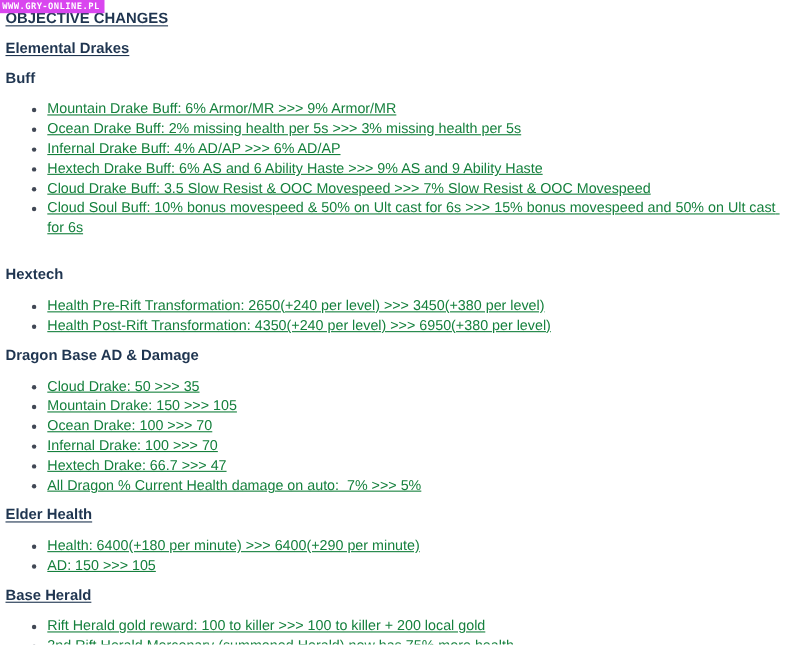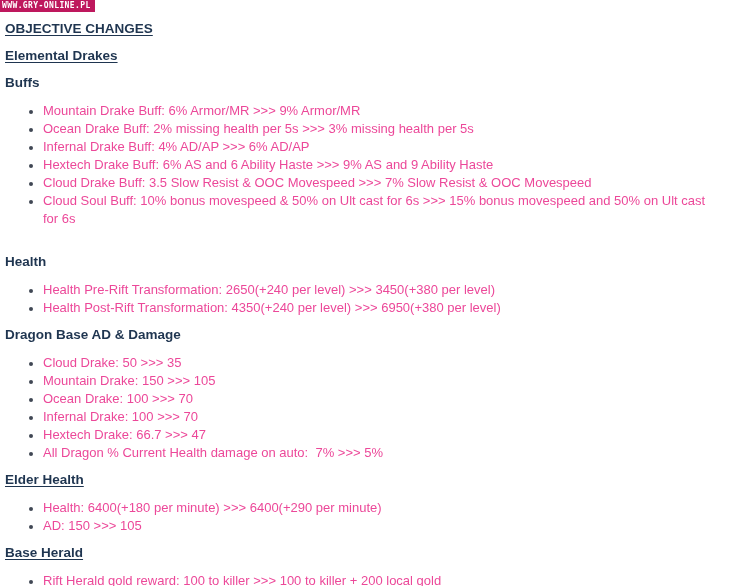--- a/index.html
+++ b/index.html
@@ -10,81 +10,82 @@
     background: #ffffff;
     position: relative;
     padding: 9px 10px 0 5px;
     font-family: "Liberation Sans", sans-serif;
     overflow: hidden;
   }
   .watermark {
     position: absolute;
     top: 0;
     left: 0;
-    background: #be185d;
+    background: #d946ef;
     color: #ffffff;
     font-family: "DejaVu Sans Mono", monospace;
     font-size: 8px;
     font-weight: bold;
     letter-spacing: 0.4px;
     padding: 1px 4px 2px 2px;
     z-index: 5;
     white-space: nowrap;
   }
   .h {
     font-size: 13.5px;
     font-weight: bold;
     color: #1f3550;
     line-height: 15px;
     margin: 10px 0 12px 0;
   }
-  .h.m0 { margin-top: 12px; }
+  .h.m0 { margin-top: 0; }
   .u {
     text-decoration: underline;
     text-underline-offset: 2px;
   }
   ul.changes {
     margin: 0;
     padding: 0 0 0 38px;
     list-style: disc;
   }
   ul.changes li {
     font-size: 13px;
     line-height: 18px;
-    color: #ec4899;
+    color: #15803d;
     white-space: pre-wrap;
+    text-decoration: underline;
   }
   ul.changes li::marker {
     color: #404754;
     font-size: 12px;
   }
   .spacer { height: 16px; }
 </style>
 </head>
 <body>
 
 <div class="watermark">WWW.GRY-ONLINE.PL</div>
 
 <div class="h u m0">OBJECTIVE CHANGES</div>
 
 <div class="h u">Elemental Drakes</div>
 
-<div class="h">Buffs</div>
+<div class="h">Buff</div>
 <ul class="changes">
   <li>Mountain Drake Buff: 6% Armor/MR &gt;&gt;&gt; 9% Armor/MR</li>
   <li>Ocean Drake Buff: 2% missing health per 5s &gt;&gt;&gt; 3% missing health per 5s</li>
   <li>Infernal Drake Buff: 4% AD/AP &gt;&gt;&gt; 6% AD/AP</li>
   <li>Hextech Drake Buff: 6% AS and 6 Ability Haste &gt;&gt;&gt; 9% AS and 9 Ability Haste</li>
   <li>Cloud Drake Buff: 3.5 Slow Resist &amp; OOC Movespeed &gt;&gt;&gt; 7% Slow Resist &amp; OOC Movespeed</li>
   <li>Cloud Soul Buff: 10% bonus movespeed &amp; 50% on Ult cast for 6s &gt;&gt;&gt; 15% bonus movespeed and 50% on Ult cast for 6s</li>
 </ul>
 
 <div class="spacer"></div>
 
-<div class="h">Health</div>
+<div class="h">Hextech</div>
 <ul class="changes">
   <li>Health Pre-Rift Transformation: 2650(+240 per level) &gt;&gt;&gt; 3450(+380 per level)</li>
   <li>Health Post-Rift Transformation: 4350(+240 per level) &gt;&gt;&gt; 6950(+380 per level)</li>
 </ul>
 
 <div class="h">Dragon Base AD &amp; Damage</div>
 <ul class="changes">
   <li>Cloud Drake: 50 &gt;&gt;&gt; 35</li>
   <li>Mountain Drake: 150 &gt;&gt;&gt; 105</li>
   <li>Ocean Drake: 100 &gt;&gt;&gt; 70</li>

